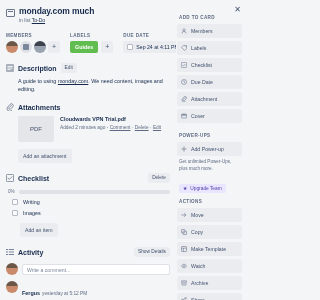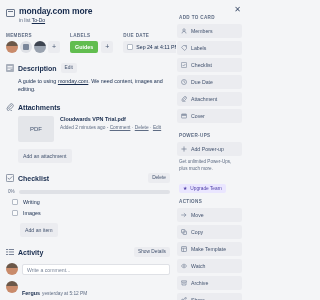--- a/index.html
+++ b/index.html
@@ -172,21 +172,21 @@
 
 <div class="card">
 
   <div class="close-x">✕</div>
 
   <div class="left-col">
 
     <div class="hdr">
       <div class="hdr-icon"></div>
       <div>
-        <div class="title">monday.com more</div>
+        <div class="title">monday.com much</div>
         <div class="inlist">
           <span>in list</span>
           <u>To-Do</u>
         </div>
       </div>
     </div>
 
     <div class="meta-row">
       <div>
         <div class="meta-lbl">MEMBERS</div>

